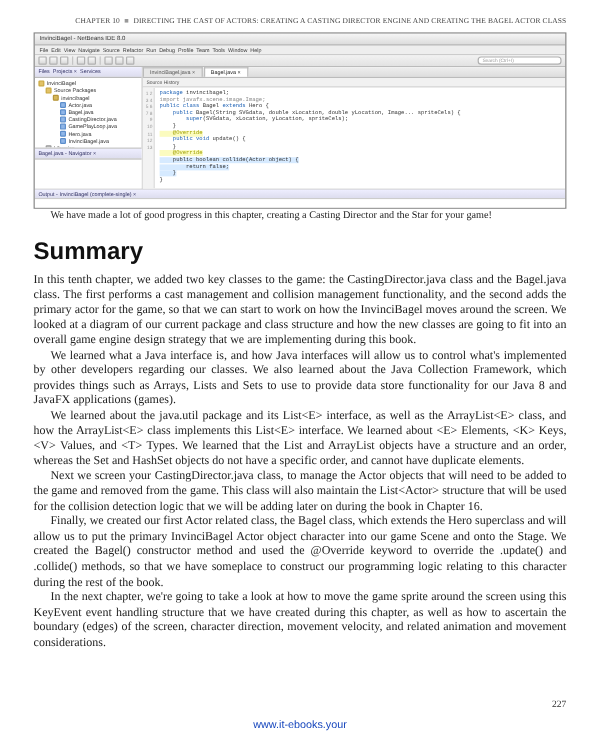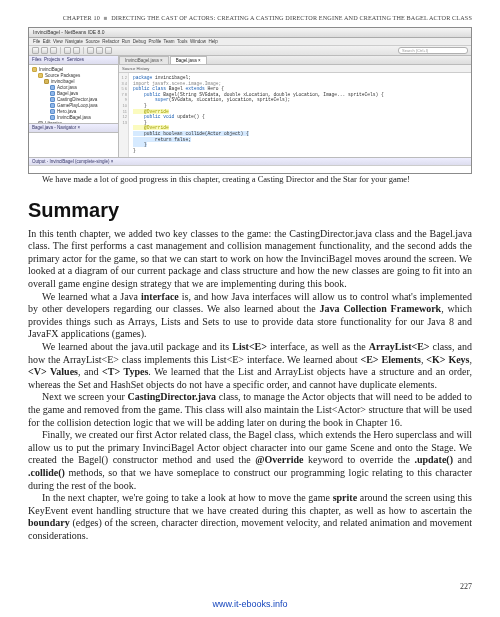--- a/index.html
+++ b/index.html
@@ -236,21 +236,21 @@
     color: #111;
   }
 
   .body {
     font-size: 10px;
     line-height: 1.26;
     text-align: justify;
   }
   .body p { text-indent: 14px; margin: 0; }
   .body p.first { text-indent: 0; }
-  .body b { font-weight: bold; margin-top: 16px; }
+  .body b { font-weight: normal; margin-top: 16px; }
 
   .pagenum {
     position: absolute;
     bottom: 26px;
     right: 28px;
     font-size: 8px;
     color: #333;
   }
   .footer-link {
     position: absolute;
@@ -386,13 +386,13 @@
 
     <p><span>Next we screen your </span><b>CastingDirector.java</b><span> class, to manage the Actor objects that will need to be added to the game and removed from the game. This class will also maintain the List&lt;Actor&gt; structure that will be used for the collision detection logic that we will be adding later on during the book in Chapter 16.</span></p>
 
     <p><span>Finally, we created our first Actor related class, the Bagel class, which extends the Hero superclass and will allow us to put the primary InvinciBagel Actor object character into our game Scene and onto the Stage. We created the Bagel() constructor method and used the </span><b>@Override</b><span> keyword to override the </span><b>.update()</b><span> and </span><b>.collide()</b><span> methods, so that we have someplace to construct our programming logic relating to this character during the rest of the book.</span></p>
 
     <p><span>In the next chapter, we're going to take a look at how to move the game </span><b>sprite</b><span> around the screen using this KeyEvent event handling structure that we have created during this chapter, as well as how to ascertain the </span><b>boundary</b><span> (edges) of the screen, character direction, movement velocity, and related animation and movement considerations.</span></p>
   </div>
 </div>
 
 <div class="pagenum">227</div>
-<div class="footer-link">www.it-ebooks.info</div>
+<div class="footer-link">www.it-ebooks.your</div>
 
 </body></html>

